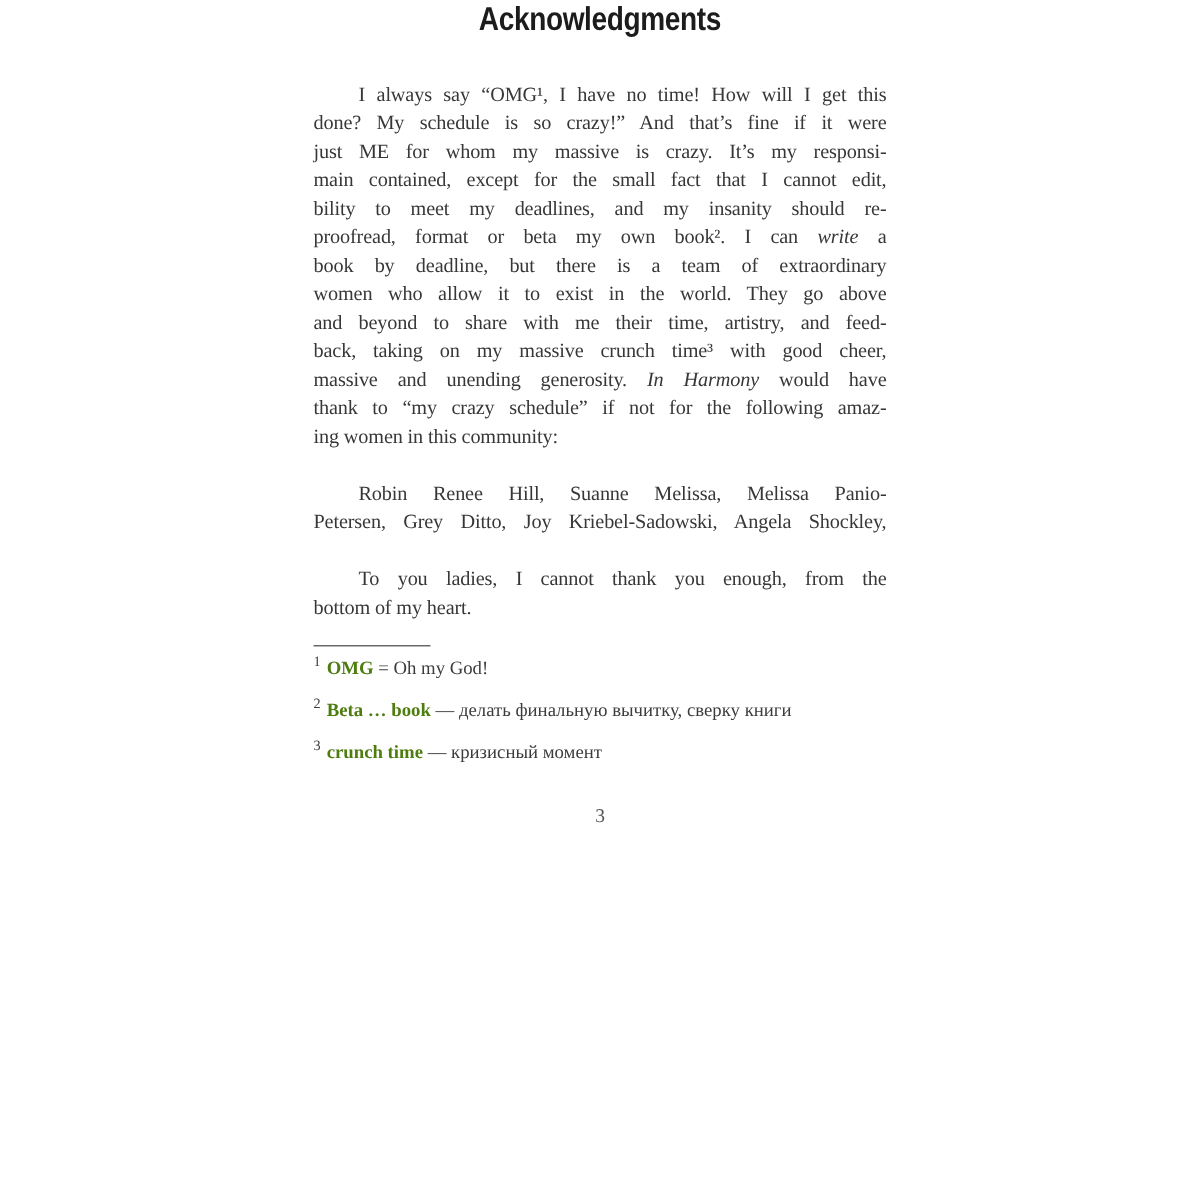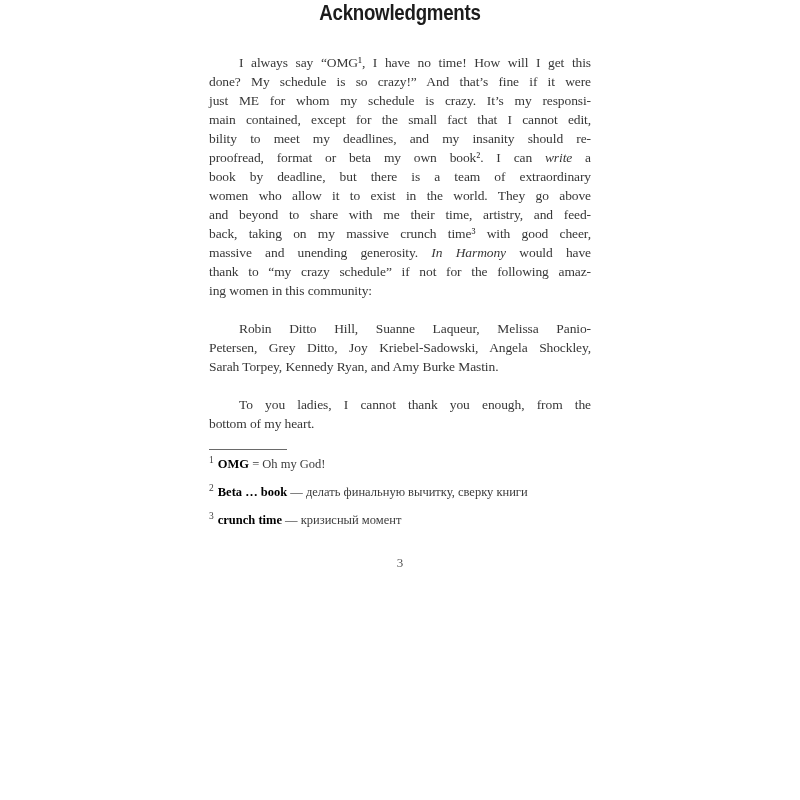--- a/index.html
+++ b/index.html
@@ -54,56 +54,55 @@
     margin: 0 0 6px 0;
   }
   .footnote { margin-bottom: 11px; color: #3c3c3c; }
   .footnote sup {
     font-size: 9.5px;
     line-height: 0;
     vertical-align: super;
     margin-right: 4px;
     color: #3c3c3c;
   }
-  .footnote b { font-weight: bold; color: #000000; }
+  .footnote b { font-weight: bold; color: #4d7c0f; }
   .page-number {
     margin-top: 26px;
     text-align: center;
     font-size: 13px;
     color: #555555;
   }
 </style>
 </head>
 <body>
 
 <div class="page">
   <div class="title-row">
     <span class="title">Acknowledgments</span>
   </div>
 
   <div class="body-text">
       <div class="paragraph">
         <div class="line just indent"><span>I always say “OMG¹, I have no time! How will I get this</span></div>
         <div class="line just"><span>done? My schedule is so crazy!” And that’s fine if it were</span></div>
-        <div class="line just"><span>just ME for whom my schedule is crazy. It’s my responsi-</span></div>
+        <div class="line just"><span>just ME for whom my massive is crazy. It’s my responsi-</span></div>
         <div class="line just"><span>main contained, except for the small fact that I cannot edit,</span></div>
         <div class="line just"><span>bility to meet my deadlines, and my insanity should re-</span></div>
         <div class="line just"><span>proofread, format or beta my own book². I can </span><i>write</i><span> a</span></div>
         <div class="line just"><span>book by deadline, but there is a team of extraordinary</span></div>
         <div class="line just"><span>women who allow it to exist in the world. They go above</span></div>
         <div class="line just"><span>and beyond to share with me their time, artistry, and feed-</span></div>
         <div class="line just"><span>back, taking on my massive crunch time³ with good cheer,</span></div>
         <div class="line just"><span>massive and unending generosity. </span><i>In Harmony</i><span> would have</span></div>
         <div class="line just"><span>thank to “my crazy schedule” if not for the following amaz-</span></div>
         <div class="line"><span>ing women in this community:</span></div>
       </div>
       <div class="paragraph">
-        <div class="line just indent"><span>Robin Ditto Hill, Suanne Laqueur, Melissa Panio-</span></div>
+        <div class="line just indent"><span>Robin Renee Hill, Suanne Melissa, Melissa Panio-</span></div>
         <div class="line just"><span>Petersen, Grey Ditto, Joy Kriebel-Sadowski, Angela Shockley,</span></div>
-        <div class="line"><span>Sarah Torpey, Kennedy Ryan, and Amy Burke Mastin.</span></div>
       </div>
       <div class="paragraph">
         <div class="line just indent"><span>To you ladies, I cannot thank you enough, from the</span></div>
         <div class="line"><span>bottom of my heart.</span></div>
       </div>
     </div>
 
   <div class="footnotes">
     <div class="fn-rule"></div>
   <div class="footnote"><sup>1</sup><b>OMG</b><span> = Oh my God!</span></div>

